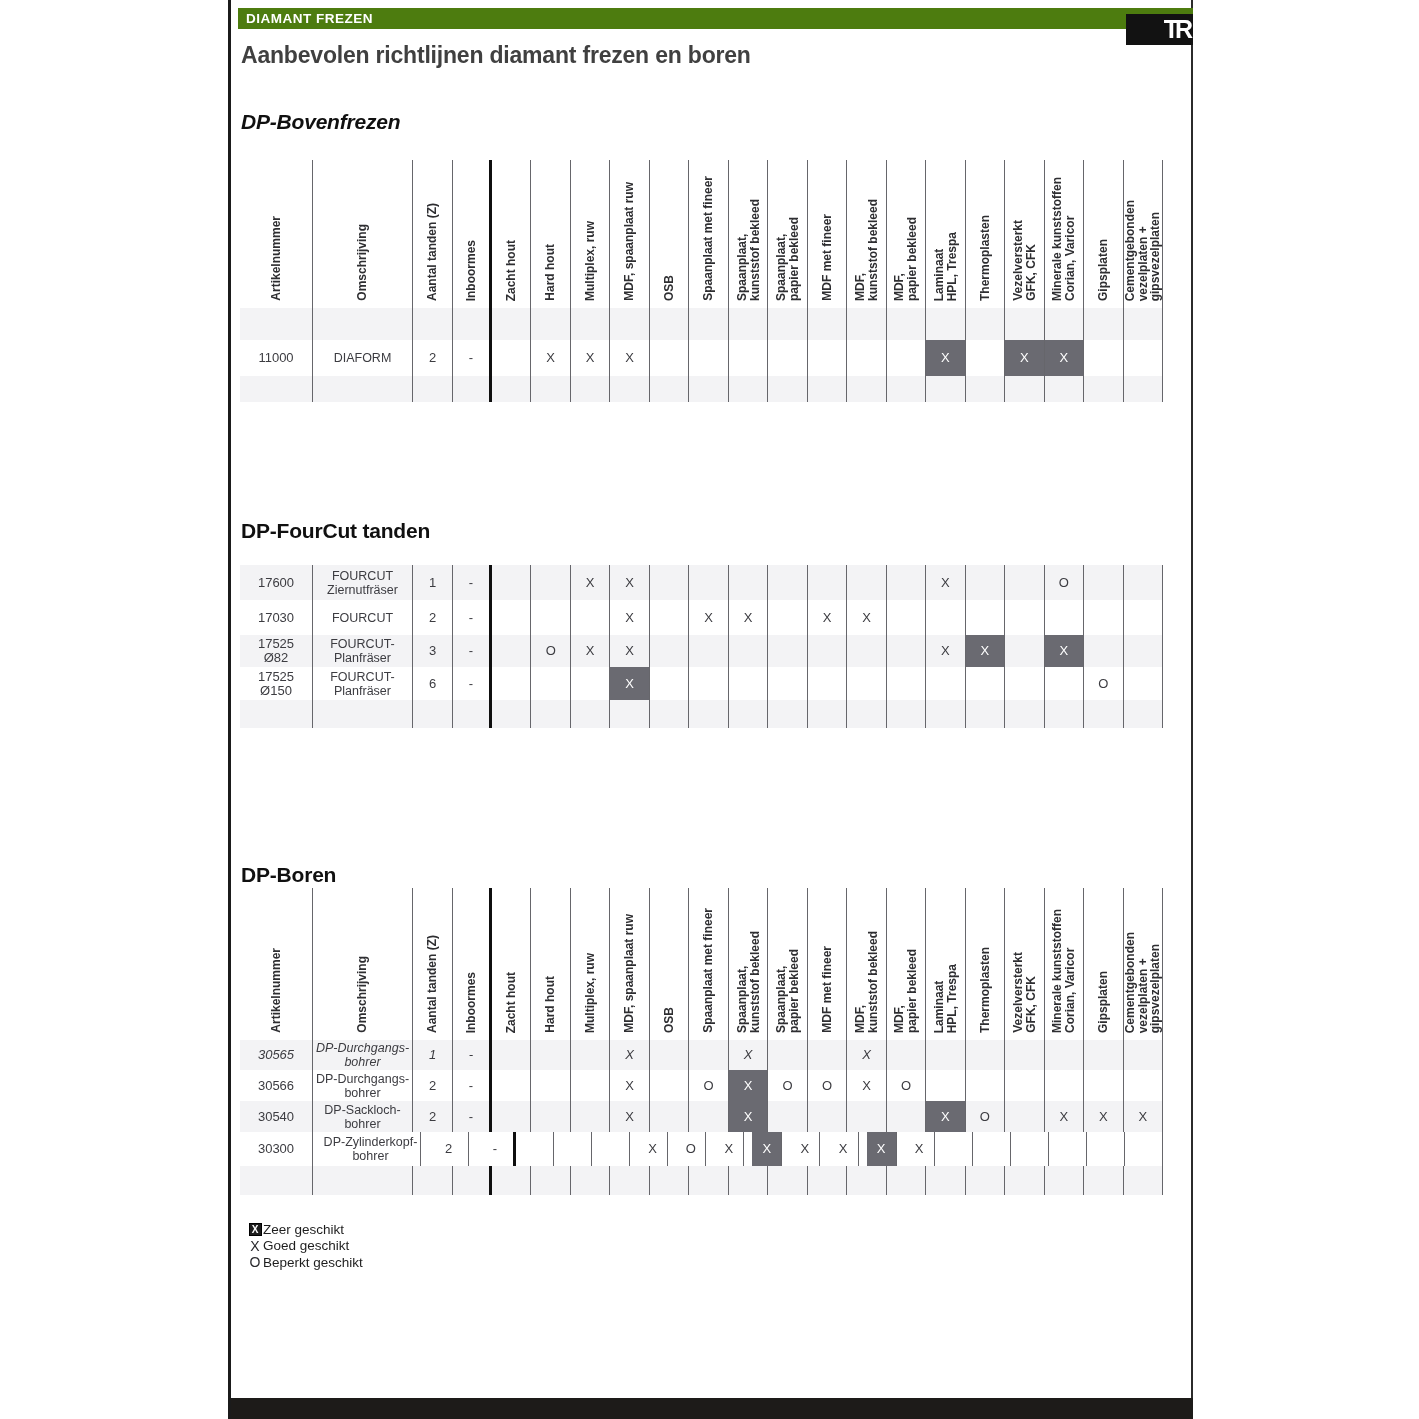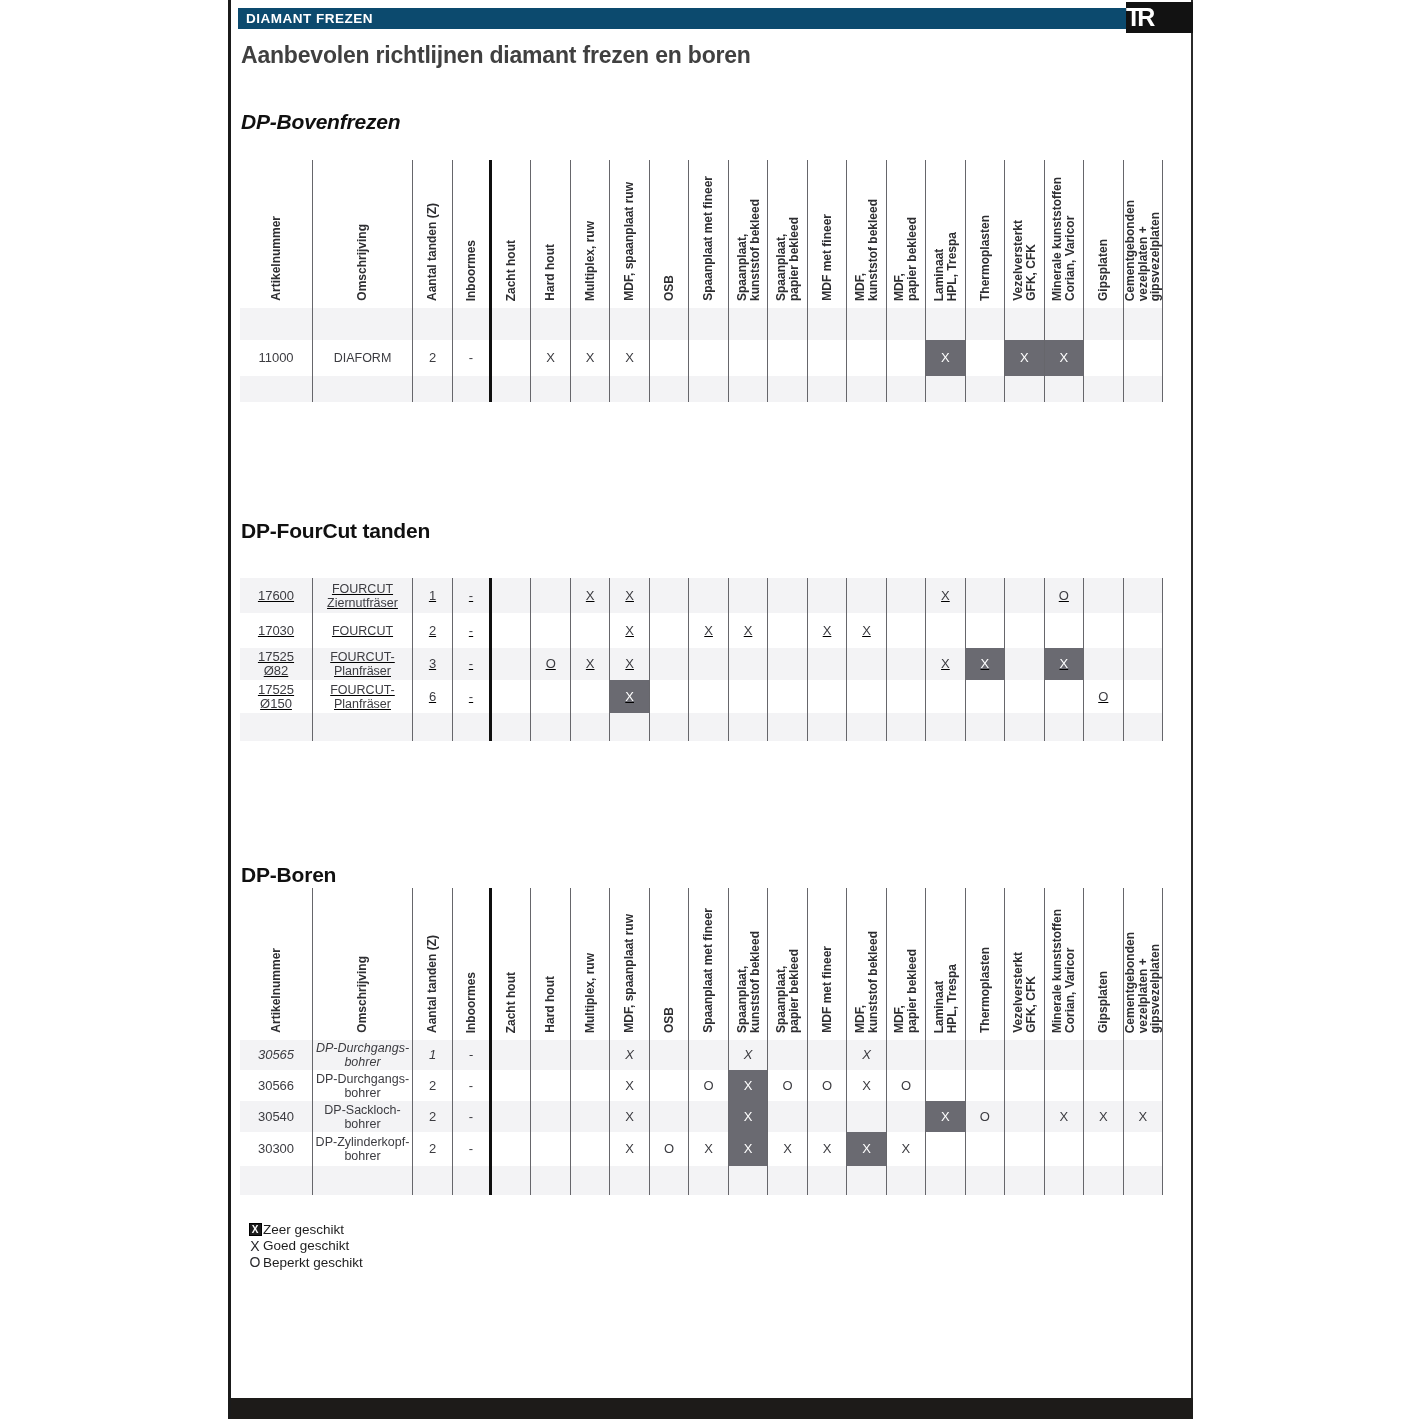--- a/index.html
+++ b/index.html
@@ -5,34 +5,34 @@
   * { box-sizing: border-box; margin: 0; padding: 0; }
   html,body { background:#ffffff; }
   body { font-family: "Liberation Sans", sans-serif; }
 
   .canvas { position:relative; width:1419px; height:1419px; background:#fff; overflow:hidden; }
 
   .edge-left  { position:absolute; left:228px; top:0; width:3px; height:1419px; background:#1b1b1b; }
   .edge-right { position:absolute; left:1191px; top:0; width:2px; height:1399px; background:#2b2b2b; }
   .bottom-bar { position:absolute; left:231px; top:1398px; width:962px; height:21px; background:#1d1b19; }
 
-  .header-bar { position:absolute; left:238px; top:8px; width:955px; height:21px; background:#0c4a6e;
+  .header-bar { position:absolute; left:238px; top:8px; width:955px; height:21px; background:#4d7c0f;
                 display:flex; align-items:center; }
   .header-bar .tag { color:#fff; font-size:13.5px; font-weight:bold; letter-spacing:0.5px; padding-left:8px; }
-  .logo { position:absolute; left:1126px; top:2px; width:67px; height:31px; background:#121212; color:#fff;
-          display:flex; align-items:center; justify-content:flex-start; font-weight:bold; font-size:25px;
+  .logo { position:absolute; left:1126px; top:14px; width:67px; height:31px; background:#121212; color:#fff;
+          display:flex; align-items:center; justify-content:flex-end; font-weight:bold; font-size:25px;
           letter-spacing:-4px; padding-right:4px; }
 
   .title { position:absolute; left:241px; top:42px; font-size:23px; font-weight:bold; color:#404040; letter-spacing:-0.2px; }
 
   .sec-h { position:absolute; left:241px; font-size:21px; font-weight:bold; color:#101010; letter-spacing:-0.2px; }
   #sec-h-0 { top:110px;font-style:italic; } #sec-h-1 { top:519px; } #sec-h-2 { top:863px; }
 
   .tbl { position:absolute; left:240px; width:923px; }
-  #tbl-0 { top:160px; } #tbl-1 { top:578px;text-decoration:underline; } #tbl-2 { top:888px; }
+  #tbl-0 { top:160px; } #tbl-1 { top:565px; } #tbl-2 { top:888px; }
 
   .trow { display:grid; grid-template-columns:73px 100px 40px 39px repeat(17, 1fr); }
   .cell { border-right:1px solid var(--line); display:flex; align-items:center; justify-content:center;
           text-align:center; white-space:pre-line; font-size:13px; line-height:14px; color:#3c3c41; }
   .cell.thick { border-right:3px solid #0f0f0f; }
   .cell.desc { font-size:12.5px; }
   .band-g { background:var(--stripe); }
   .band-w { background:#ffffff; }
   .cell.dark { background:var(--dark-cell); color:#ffffff; }
 
@@ -482,21 +482,21 @@
         <div class="cell band-g"></div>
         <div class="cell band-g"></div>
         <div class="cell band-g"></div>
         <div class="cell dark">X</div>
         <div class="cell band-g">O</div>
         <div class="cell band-g"></div>
         <div class="cell band-g">X</div>
         <div class="cell band-g">X</div>
         <div class="cell band-g">X</div>
       </div>
-      <div class="trow" style="height: 34px;">
+      <div class="trow" style="height: 34px; gap: 8px;">
         <div class="cell band-w">30300</div>
         <div class="cell desc band-w">DP-Zylinderkopf-
 bohrer</div>
         <div class="cell band-w">2</div>
         <div class="cell thick band-w">-</div>
         <div class="cell band-w"></div>
         <div class="cell band-w"></div>
         <div class="cell band-w"></div>
         <div class="cell band-w">X</div>
         <div class="cell band-w">O</div>

